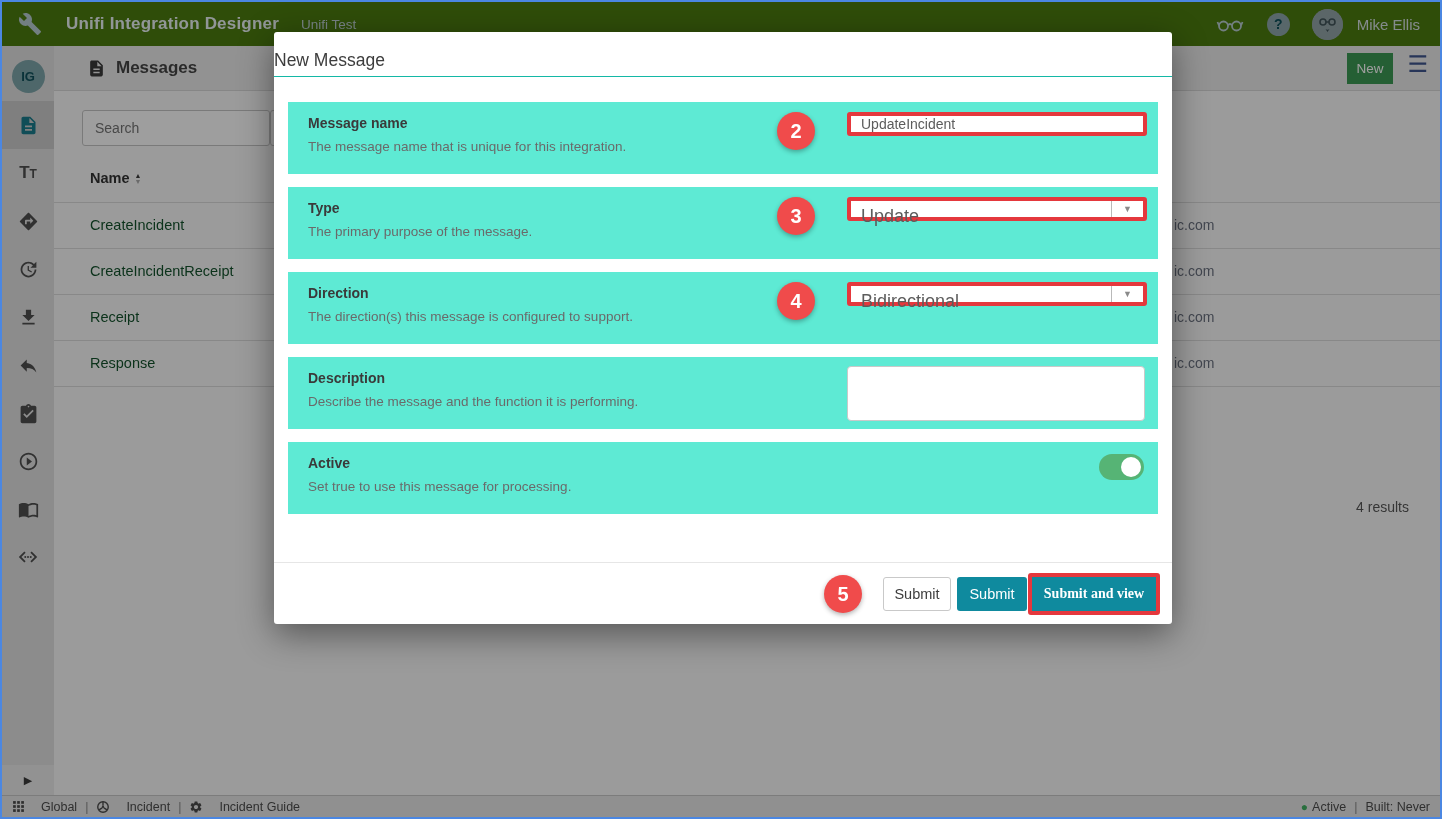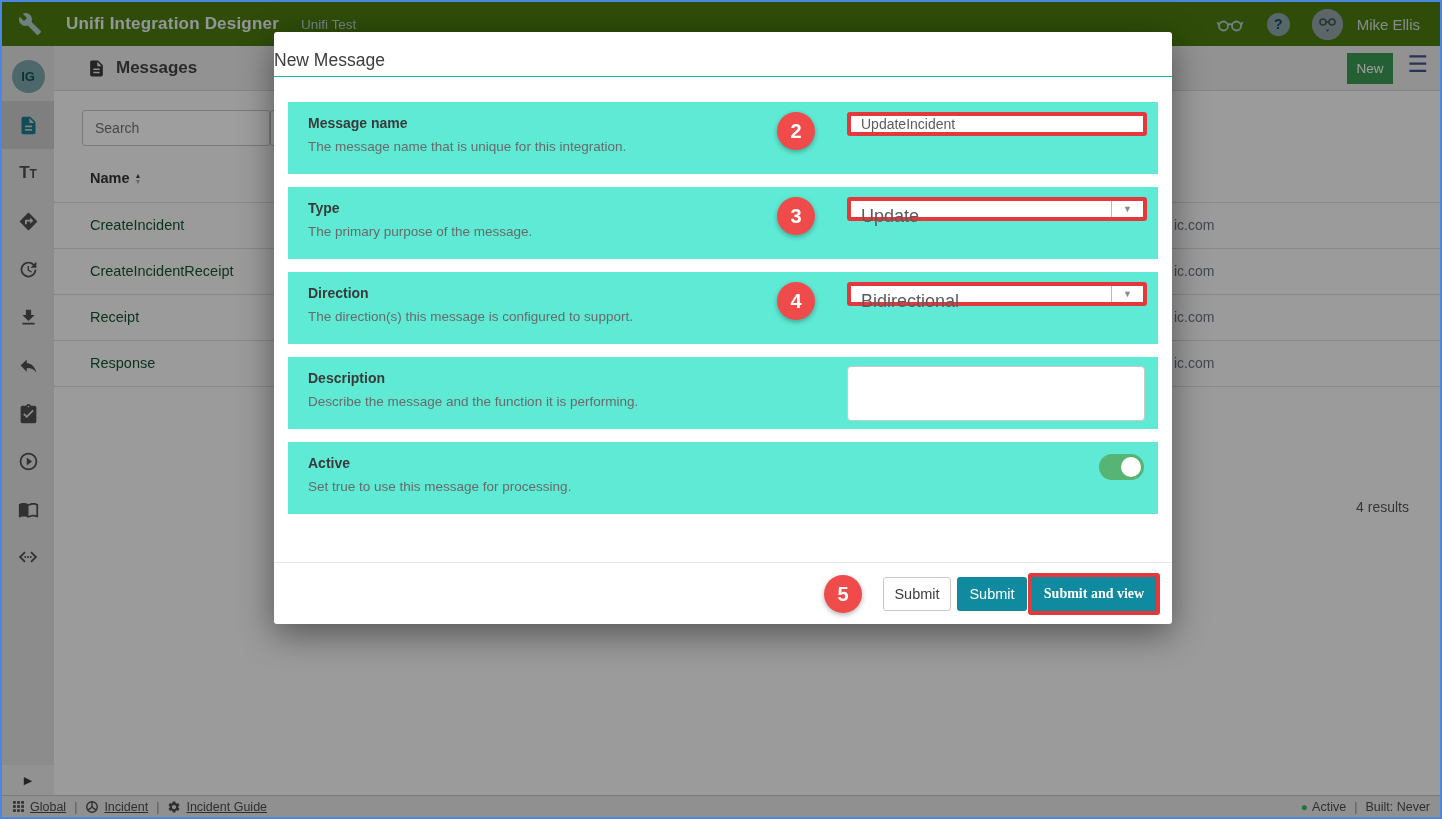--- a/index.html
+++ b/index.html
@@ -41,21 +41,21 @@
   .sort-arrows .up { font-size:7px; color:#3c3c3c; }
   .sort-arrows .down { font-size:7px; color:#ababab; }
   .rows { position:absolute; left:0; right:0; top:156px; border-top:1px solid #dcdcdc; }
   .trow { height:46px; border-bottom:1px solid #dcdcdc; position:relative; }
   .trow .link { position:absolute; left:36px; top:14px; color:#14532d; font-size:14.5px; text-decoration:none; cursor:pointer; }
   .trow .right-text { position:absolute; left:1120px; top:14px; color:#6b7280; font-size:14px; }
   .results { position:absolute; right:31px; top:453px; font-size:14px; color:#575757;text-align:center; }
 
   
   .statusbar { position:absolute; left:0; right:0; bottom:0; height:22px; background:#e9e9e9; border-top:1px solid #c9c9c9; display:flex; align-items:center; font-size:12.5px; color:#4d4d4d; padding:0 10px; z-index:1; }
-  .sb-item { display:flex; gap:5px; cursor:pointer;text-decoration:underline; }
+  .sb-item { display:flex; gap:16px; cursor:pointer; }
   .sb-sep { color:#8a8a8a; margin:0 8px; }
   .sb-right { margin-left:auto; display:flex; align-items:center; }
   .green-dot { color:#43b364; font-size:12px; margin-right:4px; }
 
   
   .overlay { position:absolute; inset:0; background:rgba(0,0,0,0.38); z-index:5; }
   .modal { position:absolute; left:272px; top:30px; width:898px; height:592px; background:#fff; z-index:10; border-radius:3px; box-shadow:0 10px 35px rgba(0,0,0,.45); }
   .modal-title { height:45px; line-height:57px; text-align:left; font-size:17.5px; color:#3d3d3d; border-bottom:1px solid #14b8a6; }
   .fields { padding:25px 14px 0 14px; }
   .frow { position:relative; background:#5eead4; height:72px; margin-bottom:13px; }

